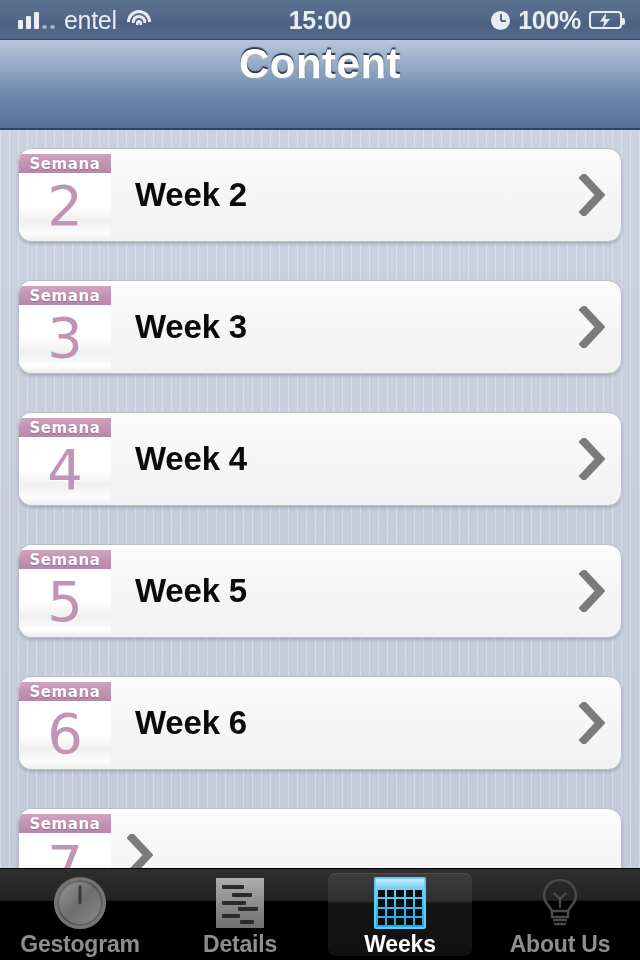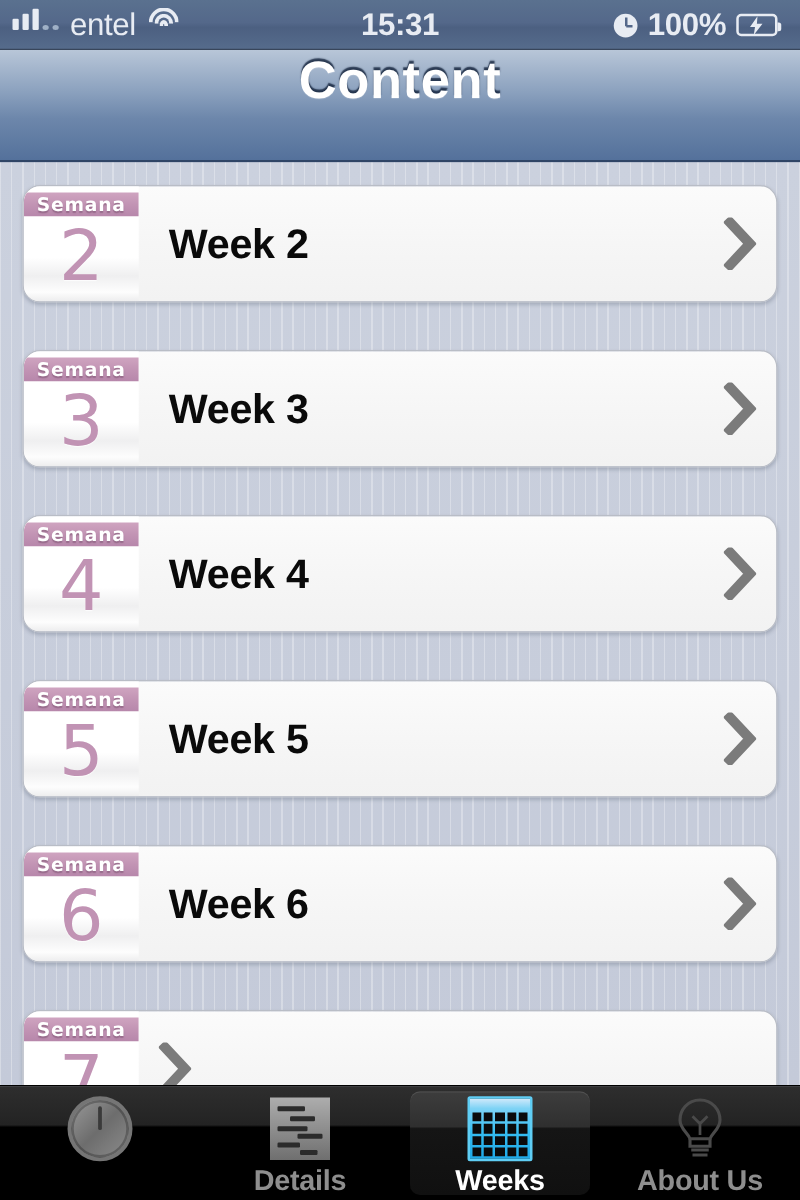--- a/index.html
+++ b/index.html
@@ -13,21 +13,21 @@
   }
 
   
   .statusbar{
     position:relative; height:40px; width:640px;
     background:linear-gradient(to bottom,#5a718f 0%,#54688a 45%,#4c6081 55%,#566c8c 100%);
     display:flex; align-items:center; color:#e8ecf3;
     font-size:25px; font-weight:bold; letter-spacing:-0.3px;
     box-shadow:inset 0 -1px 0 rgba(0,0,0,.35);
   }
-  .sb-left{ display:flex; align-items:flex-start; gap:9px; padding-left:10px; width:33%; }
+  .sb-left{ display:flex; align-items:center; gap:9px; padding-left:18px; width:33%; }
   .sb-center{ width:34%; text-align:center; }
   .sb-right{ width:33%; display:flex; align-items:center; justify-content:flex-end;
              gap:8px; padding-right:18px; }
   .bars{ display:flex; align-items:flex-end; gap:3px; height:18px; }
   .bars i{ display:block; width:5px; background:#e8ecf3; border-radius:1px; }
   .bars i:nth-child(1){ height:9px; }
   .bars i:nth-child(2){ height:13px; }
   .bars i:nth-child(3){ height:17px; }
   .bars i:nth-child(4){ height:4px; background:#9fb0c6; border-radius:50%; width:5px; }
   .bars i:nth-child(5){ height:4px; background:#9fb0c6; border-radius:50%; width:5px; }
@@ -178,21 +178,21 @@
           <i></i>
           <i></i>
       </span>
       <span class="carrier">entel</span>
       <span class="wifi">
         <span class="w1"></span>
           <span class="w2"></span>
           <span class="w3"></span>
       </span>
     </div>
-    <div class="sb-center">15:31</div>
+    <div class="sb-center">15:00</div>
     <div class="sb-right">
       <span class="clock-ic"></span>
       <span>100%</span>
       <span class="batt">
         <svg width="14" height="15" viewBox="0 0 14 15" aria-hidden="true">
           <polygon points="8,0 2,8.5 6,8.5 5,15 12,6 7.5,6" fill="#e8ecf3"></polygon>
         </svg>
       </span>
     </div>
   </div>
@@ -288,20 +288,21 @@
         </div>
       </div>
   </div>
 
   <div class="tabbar" id="tabbar">
       <div class="tab">
         <span class="hit"></span>
         <span class="ic">
           <span class="dial"></span>
         </span>
+        <span class="lbl">Gestogram</span>
       </div>
       <div class="tab">
         <span class="hit"></span>
         <span class="ic">
           <span class="doc">
             <i style="left:6px;top:7px;width:22px"></i>
             <i style="left:16px;top:15px;width:20px"></i>
             <i style="left:6px;top:23px;width:24px"></i>
             <i style="left:22px;top:29px;width:20px"></i>
             <i style="left:6px;top:36px;width:18px"></i>

